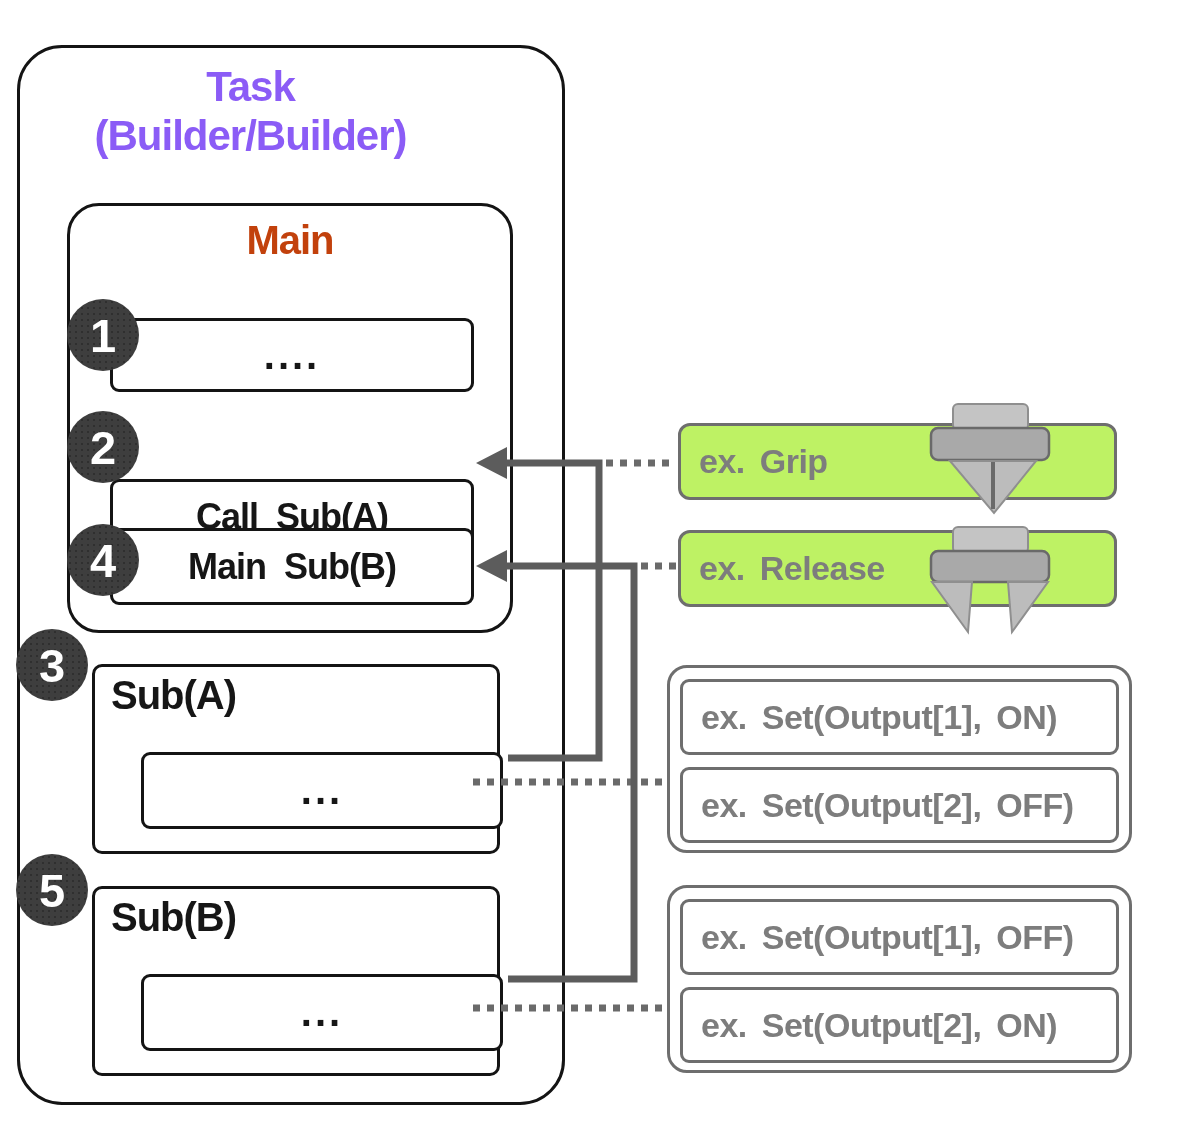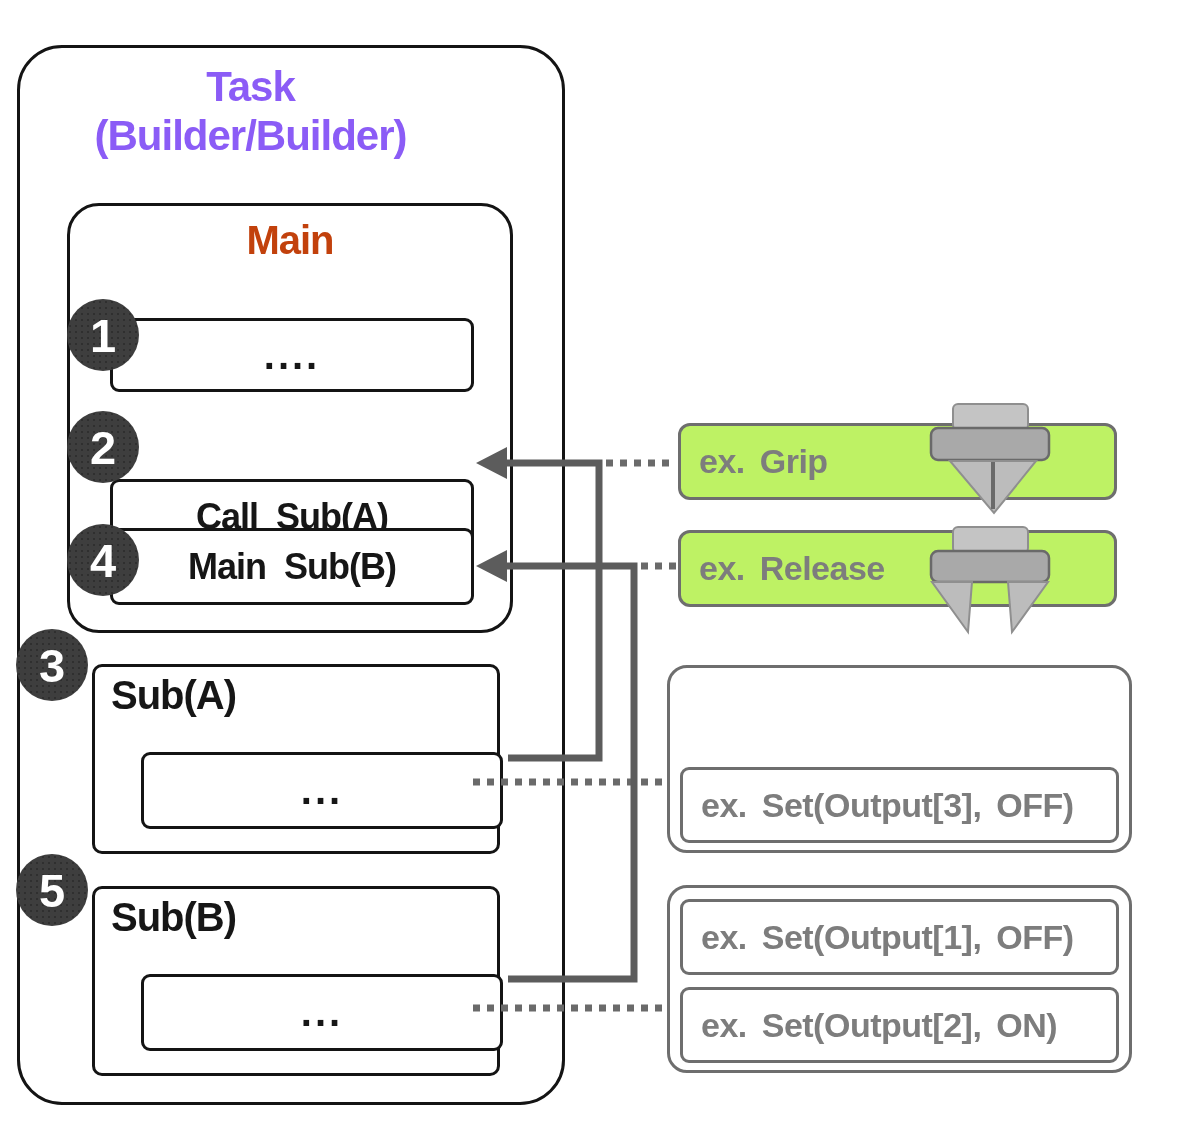--- a/index.html
+++ b/index.html
@@ -124,22 +124,25 @@
   <div class="num-circle c5">5</div>
 
   <div class="ex-box ex-grip">
     <span class="ex-label">ex. Grip</span>
   </div>
   <div class="ex-box ex-release">
     <span class="ex-label">ex. Release</span>
   </div>
 
   <div class="group-box group-a">
+    <div class="set-box set-1">
+      <span class="ex-label">ex. Set(Output[1], ON)</span>
+    </div>
     <div class="set-box set-2">
-      <span class="ex-label">ex. Set(Output[3], OFF)</span>
+      <span class="ex-label">ex. Set(Output[2], OFF)</span>
     </div>
   </div>
 
   <div class="group-box group-b">
     <div class="set-box set-1">
       <span class="ex-label">ex. Set(Output[1], OFF)</span>
     </div>
     <div class="set-box set-2">
       <span class="ex-label">ex. Set(Output[2], ON)</span>
     </div>

